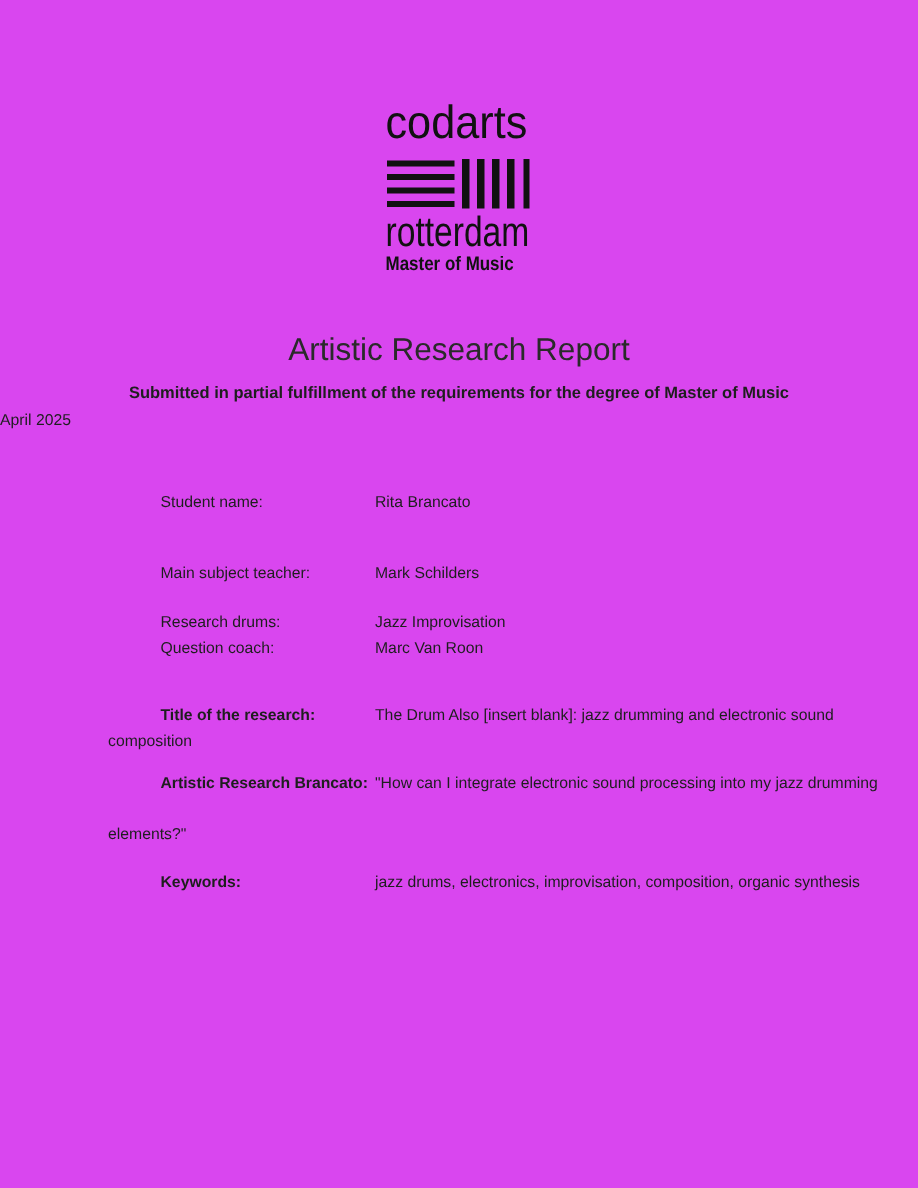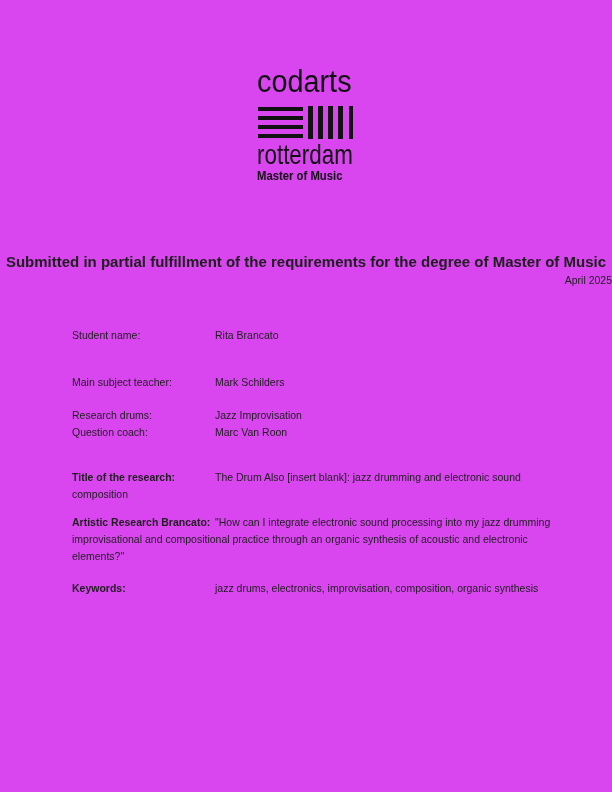--- a/index.html
+++ b/index.html
@@ -62,36 +62,36 @@
   
   .report-title {
     left: 0; top: 222px; width: 612px;
     text-align: center;
     font-size: 21px; line-height: 24px;
     color: #2a2a2a;
   }
   .report-subtitle {
     left: 0; top: 256px; width: 612px;
     text-align: center;
-    font-size: 15px; line-height: 12px; font-weight: bold;
+    font-size: 11px; line-height: 12px; font-weight: bold;
   }
   .report-date {
     left: 0; top: 274px; width: 612px;
-    text-align: right;
+    text-align: left;
     font-size: 10.5px; line-height: 13px;
   }
 
   
   .row, .cont {
     left: 72px;
     font-size: 10.5px;
     line-height: 13px;
     white-space: nowrap;
   }
-  .lbl { display: inline-block; width: 143px; }
+  .lbl { display: inline-block; width: 143px; margin-left: 35px; }
   .lbl.bold { font-weight: bold; }
 </style>
 </head>
 <body>
 
 <div class="page">
 
   <div class="abs codarts-word">codarts</div>
 
   <div class="abs logo-graphic">
@@ -106,20 +106,21 @@
       <div class="bar"></div>
       <div class="bar"></div>
       <div class="bar"></div>
       <div class="bar"></div>
     </div>
   </div>
 
   <div class="abs rotterdam-word">rotterdam</div>
   <div class="abs tagline">Master of Music</div>
 
+  <div class="abs report-title">Artistic Research Report</div>
   <div class="abs report-subtitle">Submitted in partial fulfillment of the requirements for the degree of Master of Music</div>
   <div class="abs report-date">April 2025</div>
 
   <div class="abs row" style="top:329px">
     <span class="lbl">Student name:</span><span class="val">Rita Brancato</span>
   </div>
 
 
   <div class="abs row" style="top:376px">
     <span class="lbl">Main subject teacher:</span><span class="val">Mark Schilders</span>
@@ -134,20 +135,19 @@
   </div>
 
   <div class="abs row" style="top:471px">
     <span class="lbl bold">Title of the research:</span><span class="val">The Drum Also [insert blank]: jazz drumming and electronic sound</span>
   </div>
   <div class="abs cont" style="top:488px">composition</div>
 
   <div class="abs row" style="top:516px">
     <span class="lbl bold">Artistic Research Brancato:</span><span class="val">"How can I integrate electronic sound processing into my jazz drumming</span>
   </div>
-  <div class="abs cont" style="top:533px">improvisational and compositional practice through an organic synthesis of acoustic and electronic</div>
   <div class="abs cont" style="top:550px">elements?"</div>
 
   <div class="abs row" style="top:582px">
     <span class="lbl bold">Keywords:</span><span class="val">jazz drums, electronics, improvisation, composition, organic synthesis</span>
   </div>
 
 </div>
 
 </body></html>

